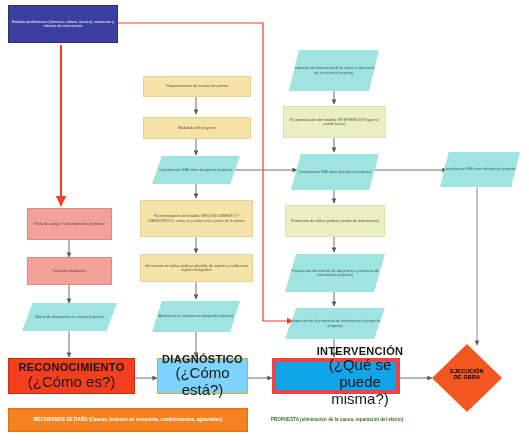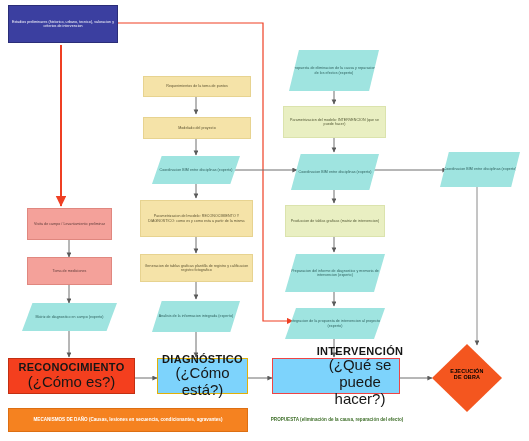--- a/index.html
+++ b/index.html
@@ -23,21 +23,21 @@
   }
 
   
   .blue   {background:#3b3fa0;border:1px solid #2a2d78;color:#ffffff;}
   .pink   {background:#f4a19a;border:1px solid #e0877f;color:#5d3b38;}
   .cyan   {background:#9fe4e0;color:#2d5f5c;}
   .cream  {background:#f5e3a8;border:1px solid #e7d390;color:#5c5230;}
   .lemon  {background:#e9efc2;border:1px solid #dbe3ad;color:#4f5530;}
   .red    {background:#f43f1e;border:1px solid #c22f12;color:#161616;}
   .yellow {background:#7dd3fc;border:1px solid #e2b007;color:#161616;}
-  .green  {background:#7dd3fc;border:1px solid #ef4444;color:#161616;padding-left:48px;}
+  .green  {background:#0ea5e9;border:4px solid #ef4444;color:#161616;padding-left:48px;}
   .orange {background:#f58220;border:1px solid #dd6f12;color:#ffffff;}
 
   
   .t-xxs{font-size:3.6px;letter-spacing:.05px;}
   .t-big{font-size:11px;font-weight:bold;letter-spacing:.3px;}
   .t-big2{font-size:15px;font-weight:normal;}
   .t-dia{font-size:5.4px;font-weight:bold;letter-spacing:.2px;}
   .t-band{font-size:4.6px;font-weight:bold;}
 
   .stack{display:flex;flex-direction:column;align-items:center;justify-content:center;width:100%;}
@@ -187,21 +187,21 @@
   <div class="node rect yellow" style="left:157px;top:358px;width:91px;height:36px;">
     <div class="stack">
       <span class="t-big">DIAGNÓSTICO</span>
       <span class="t-big2 l2">(¿Cómo está?)</span>
     </div>
   </div>
 
   <div class="node rect green" style="left:272px;top:358px;width:128px;height:36px;">
     <div class="stack">
       <span class="t-big">INTERVENCIÓN</span>
-      <span class="t-big2 l2">(¿Qué se puede hacer?)</span>
+      <span class="t-big2 l2">(¿Qué se puede misma?)</span>
     </div>
   </div>
 
   <div style="position:absolute;left:432px;top:344px;width:70px;height:68px;">
     <div style="position:absolute;left:0;top:0;width:70px;height:68px;background:#f4561f;clip-path:polygon(50% 0%,100% 50%,50% 100%,0% 50%);"></div>
     <div class="stack" style="position:absolute;left:0;top:24px;width:70px;">
       <span class="t-dia">EJECUCIÓN</span>
       <span class="t-dia">DE OBRA</span>
     </div>
   </div>

